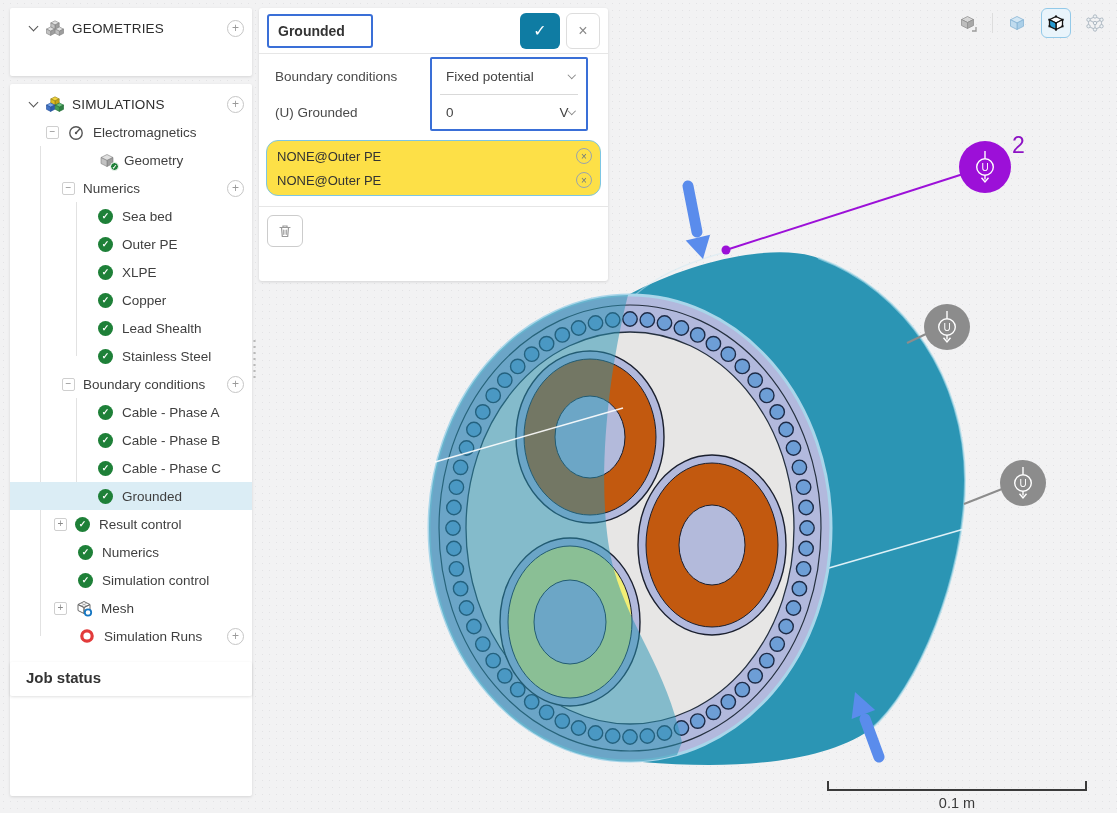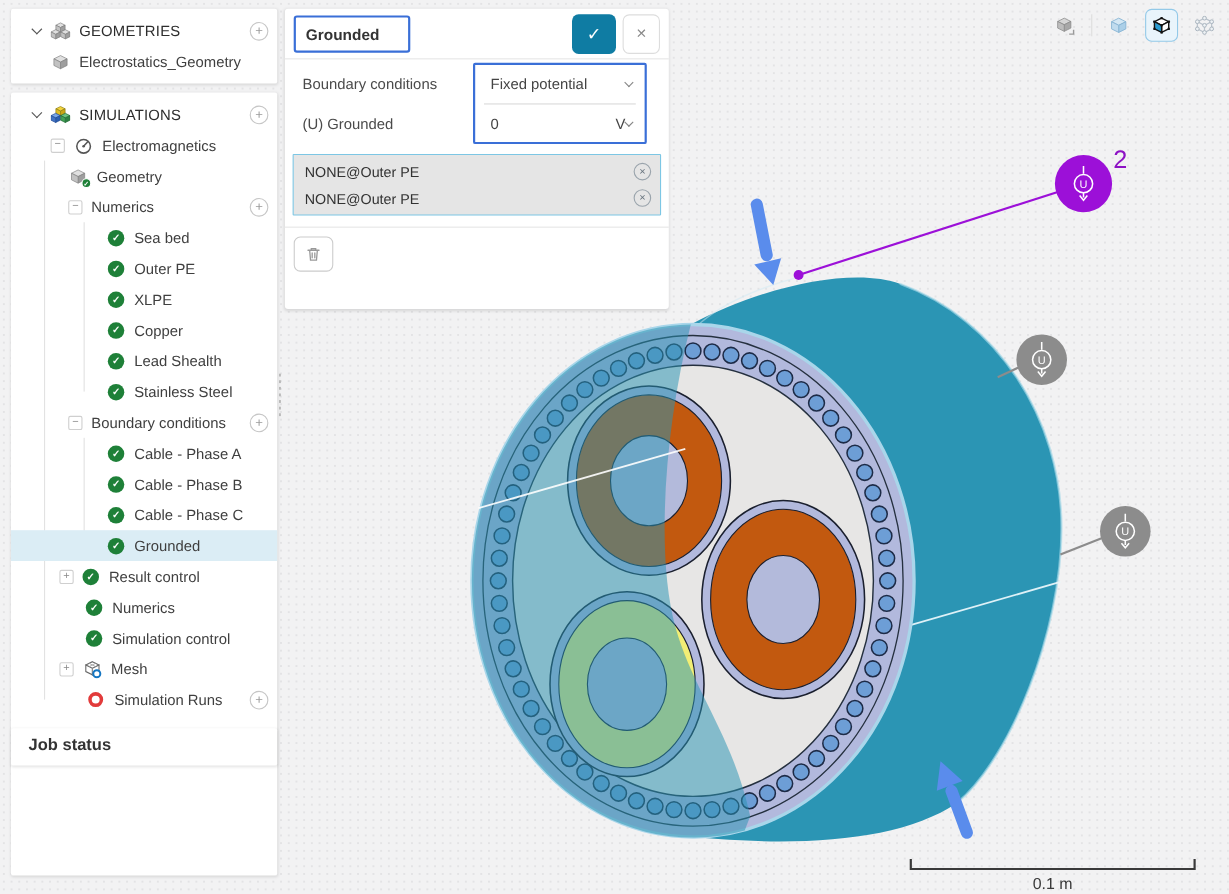--- a/index.html
+++ b/index.html
@@ -33,21 +33,21 @@
   .chk { width:15px; height:15px; border-radius:50%; background:#1e8038; color:#fff;
          font-size:9px; font-weight:700; display:flex; align-items:center; justify-content:center;
          margin-right:9px; flex:none;}
   .ticon { width:18px; height:18px; margin-right:8px; flex:none; }
   .iconwrap { position:relative; width:18px; height:18px; margin-right:8px; flex:none;}
   .iconwrap svg { width:18px; height:18px; display:block;}
   .badge-chk { position:absolute; right:-3px; bottom:-2px; width:9px; height:9px; border-radius:50%;
                background:#1e8038; color:#fff; font-size:6px; font-weight:700;
                display:flex; align-items:center; justify-content:center; border:1px solid #fff;}
   .pl1{padding-left:14px}.pl2{padding-left:36px}.pl3{padding-left:52px}
-  .pl4{padding-left:52px}.pl5{padding-left:88px}.pl6{padding-left:44px}.pl7{padding-left:68px}
+  .pl4{padding-left:88px}.pl5{padding-left:88px}.pl6{padding-left:44px}.pl7{padding-left:68px}
   .stem{position:absolute;width:1px;background:#e2e2e2;z-index:0;}
   #job-label{font-weight:700;font-size:15px;color:#333;padding:7px 0 0 16px;}
   .resize-dots{position:absolute;left:252px;top:338px;width:5px;height:42px;z-index:3;
       background-image:radial-gradient(#b9b9b9 1px,transparent 1.2px);background-size:5px 6px;}
   
   #panel{left:259px;top:8px;width:349px;height:273px;border-radius:3px;}
   .p-head{height:46px;display:flex;align-items:center;padding:0 8px;border-bottom:1px solid #e6e6e6;}
   .name-in{width:106px;height:34px;border:2px solid #3a6fd7;border-radius:3px;padding:0 9px;
            font-family:inherit;font-size:14px;font-weight:700;color:#333;outline:none;}
   .apply{margin-left:auto;width:40px;height:36px;background:#0f7ca3;color:#fff;border:none;
@@ -59,21 +59,21 @@
   .f-box{position:absolute;right:20px;top:3px;width:158px;height:74px;border:2px solid #3a6fd7;border-radius:2px;}
   .f-row{height:35px;display:flex;align-items:center;padding:0 10px 0 14px;font-size:13.5px;color:#444;cursor:pointer;}
   .f-row .chev.sm{margin-left:auto;}
   .f-div{height:1px;background:#d9d9d9;margin:0 8px;}
   .pot-in{width:60px;border:none;outline:none;font-family:inherit;font-size:13.5px;color:#444;}
   .unit{margin-left:auto;display:flex;align-items:center;font-size:13.5px;color:#444;cursor:pointer;}
   .af-head{display:flex;align-items:center;padding:6px 16px 4px 16px;font-size:13.5px;}
   .af-title{font-weight:700;color:#333;}
   .af-count{color:#8a8a8a;margin-left:5px;}
   .clear{margin-left:auto;color:#1774c9;font-size:12.5px;text-decoration:underline;cursor:pointer;}
-  .faces{margin:2px 7px 0 7px;border:1.5px solid #7cc6e4;background:#e5e5e5;border-radius:1px;padding:3px 0;}
+  .faces{margin:2px 7px 0 7px;border:1.5px solid #7cc6e4;background:#fde047;border-radius:12px;padding:3px 0;}
   .face-row{display:flex;align-items:center;height:24px;padding:0 8px 0 10px;font-size:13px;color:#333;}
   .xc{margin-left:auto;width:16px;height:16px;border-radius:50%;border:1px solid #9aa4ac;background:transparent;
       color:#6a7680;font-size:10px;line-height:13px;cursor:pointer;padding:0;}
   .p-div2{height:1px;background:#e6e6e6;margin-top:10px;}
   .p-foot{padding:8px;}
   .trash{width:36px;height:32px;border:1px solid #ccc;border-radius:6px;background:#fff;cursor:pointer;
          display:flex;align-items:center;justify-content:center;}
   
   #vp-svg{position:absolute;left:258px;top:0;width:859px;height:813px;z-index:1;}
   #vp-toolbar{position:absolute;top:8px;right:7px;z-index:3;display:flex;align-items:center;gap:9px;}
@@ -288,28 +288,20 @@
         <path d="M4.6 7.999999999999999 L8.8 10.1 L4.6 12.2 L0.39999999999999947 10.1 Z" fill="#e0e0e0" stroke="#7d7d7d" stroke-width=".6"></path>
         <path d="M4.6 12.2 L8.8 10.1 L8.8 14.299999999999999 L4.6 16.4 Z" fill="#9e9e9e" stroke="#7d7d7d" stroke-width=".6"></path>
         <path d="M4.6 12.2 L0.39999999999999947 10.1 L0.39999999999999947 14.299999999999999 L4.6 16.4 Z" fill="#c2c2c2" stroke="#7d7d7d" stroke-width=".6"></path>
         <path d="M13.4 7.999999999999999 L17.6 10.1 L13.4 12.2 L9.2 10.1 Z" fill="#e0e0e0" stroke="#7d7d7d" stroke-width=".6"></path>
         <path d="M13.4 12.2 L17.6 10.1 L17.6 14.299999999999999 L13.4 16.4 Z" fill="#9e9e9e" stroke="#7d7d7d" stroke-width=".6"></path>
         <path d="M13.4 12.2 L9.2 10.1 L9.2 14.299999999999999 L13.4 16.4 Z" fill="#c2c2c2" stroke="#7d7d7d" stroke-width=".6"></path>
       </svg>
     <span class="hdr">GEOMETRIES</span>
     <span class="plusc">+</span>
   </div>
-  <div class="trow pl2">
-    <svg class="ticon" viewBox="0 0 18 18">
-        <path d="M9 3.5 L15 6.5 L9 9.5 L3 6.5 Z" fill="#e0e0e0" stroke="#7d7d7d" stroke-width=".6"></path>
-        <path d="M9 9.5 L15 6.5 L15 12.5 L9 15.5 Z" fill="#9e9e9e" stroke="#7d7d7d" stroke-width=".6"></path>
-        <path d="M9 9.5 L3 6.5 L3 12.5 L9 15.5 Z" fill="#c2c2c2" stroke="#7d7d7d" stroke-width=".6"></path>
-      </svg>
-    <span>Electrostatics_Geometry</span>
-  </div>
 </div>
 
 <div class="card" id="card-sims">
   <div class="stem" style="left:30px;top:62px;height:490px;"></div>
   <div class="stem" style="left:66px;top:118px;height:154px;"></div>
   <div class="stem" style="left:66px;top:314px;height:98px;"></div>
 
   <div class="trow pl1">
     <span class="chev"></span>
     <svg class="ticon" viewBox="0 0 18 18">

